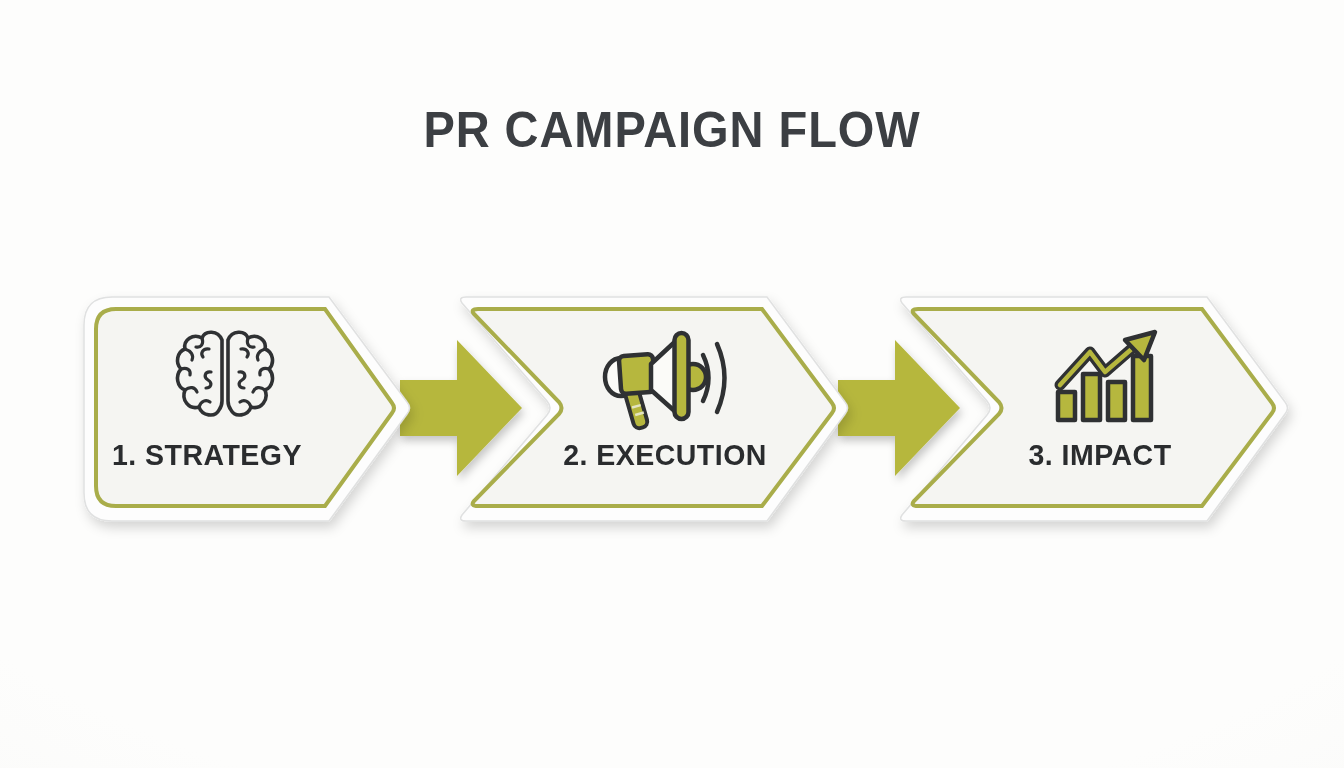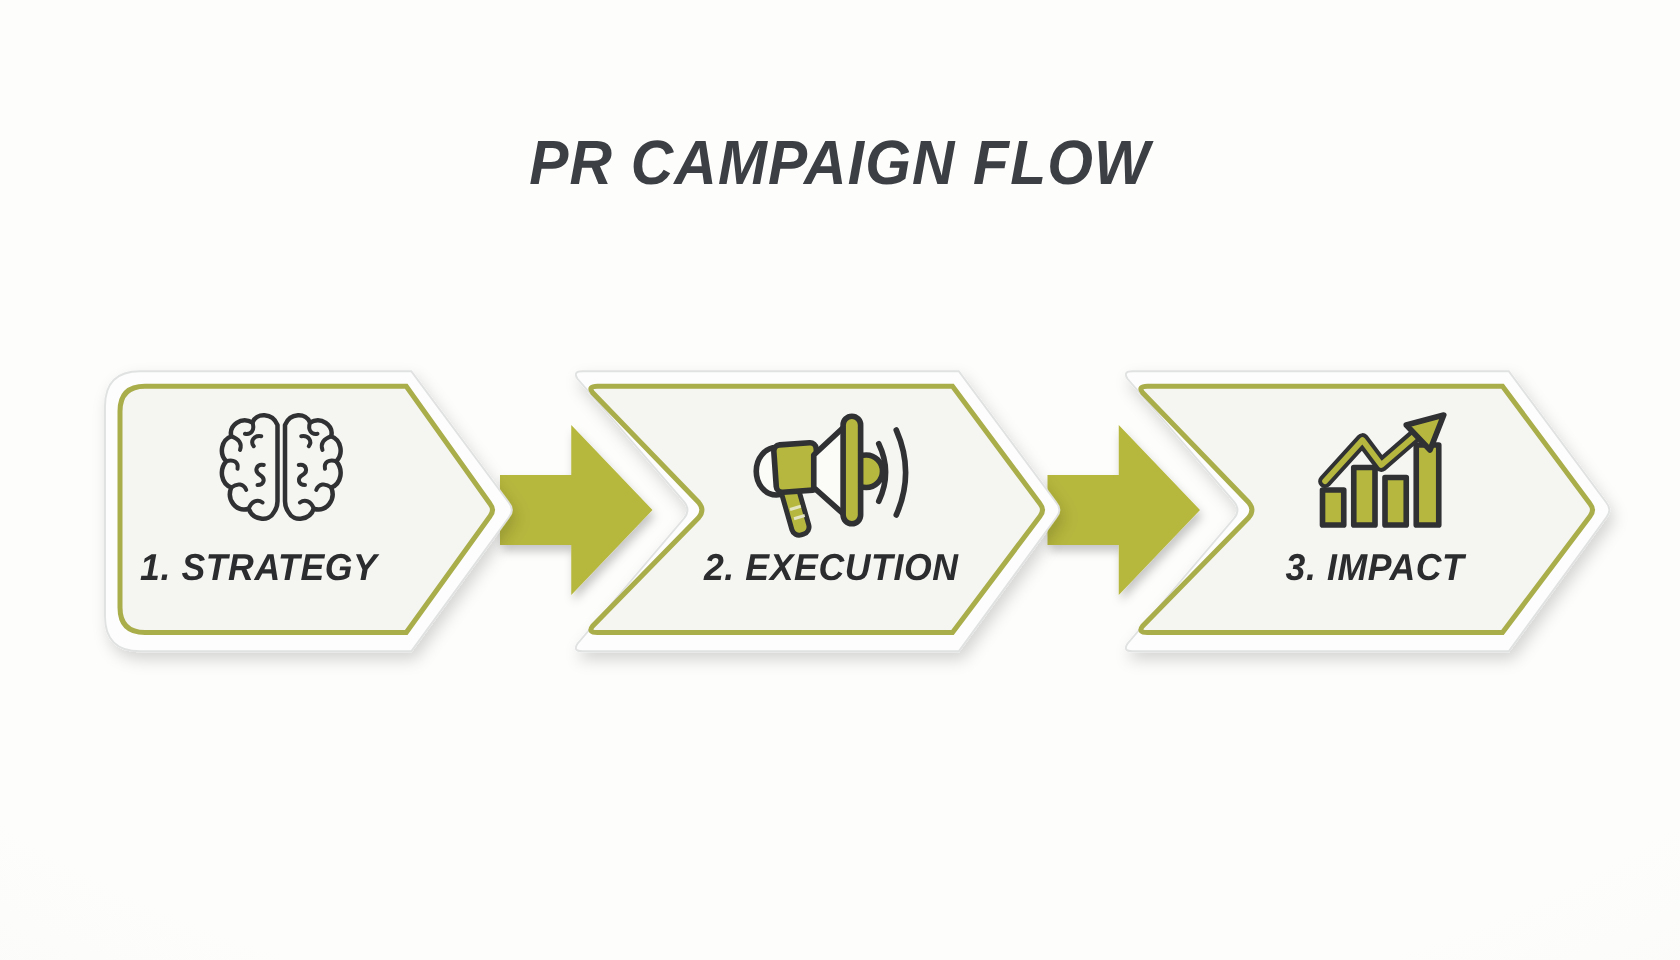--- a/index.html
+++ b/index.html
@@ -1,20 +1,19 @@
 <!DOCTYPE html>
 <html><head>
 <meta charset="utf-8">
 <style>
   html,body { margin:0; padding:0; background:#ffffff; }
   .stage {
     position:relative; width:1344px; height:768px; overflow:hidden;
     background: radial-gradient(120% 120% at 50% 42%, #fdfdfc 55%, #f5f5f3 100%);
     font-family:"Liberation Sans", sans-serif;
-    font-style:italic;
   }
   .stage svg.canvas { position:absolute; left:0; top:0; }
   .title {
     position:absolute; top:101px; left:0; width:100%; text-align:center;
     font-size:50px; font-weight:bold; letter-spacing:1px; color:#3c3f43;
     transform:scaleX(0.94);
   }
   .step-label {
     position:absolute; top:438px; width:340px; text-align:center;
     font-size:30px; font-weight:bold; letter-spacing:0.5px; color:#2a2c2e;

